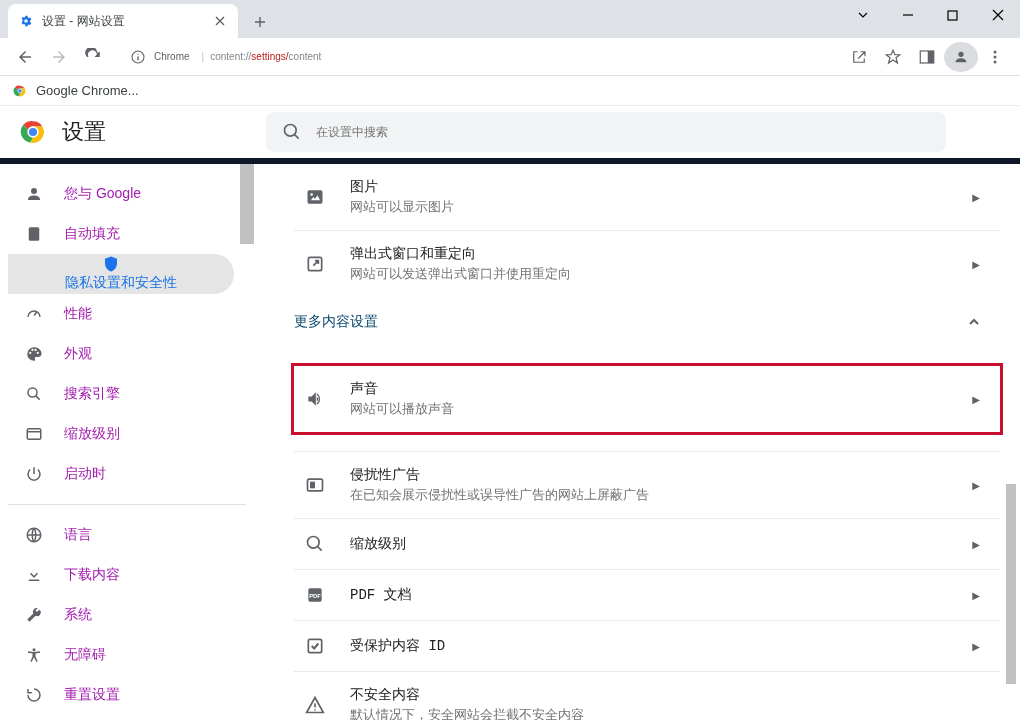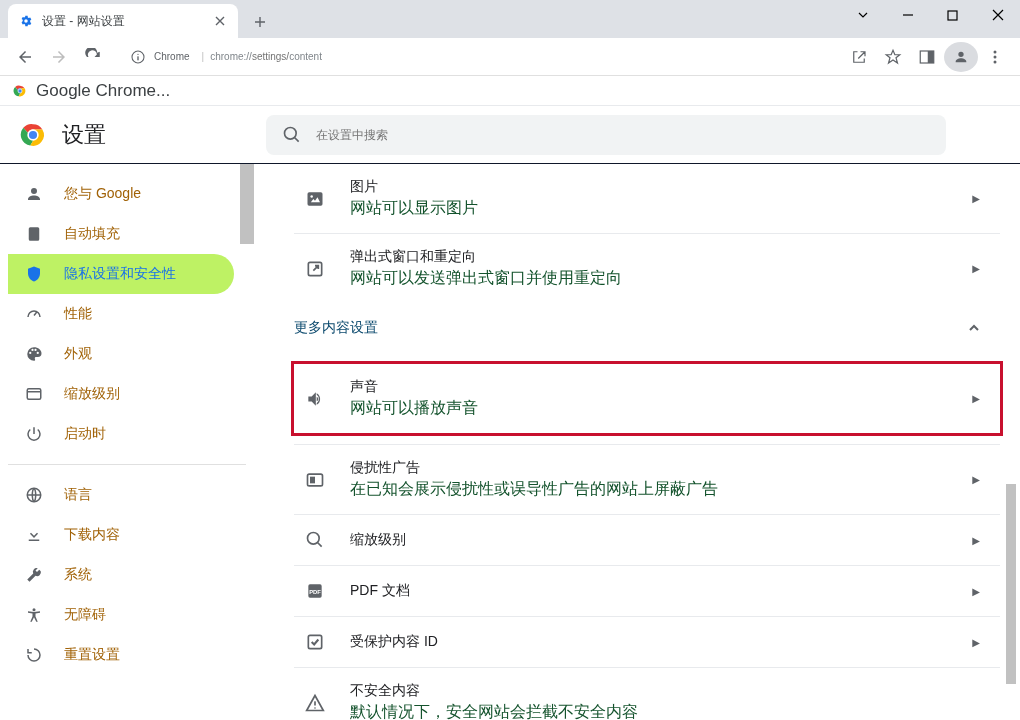--- a/index.html
+++ b/index.html
@@ -13,58 +13,58 @@
 .newtab { width: 28px; height: 28px; display: flex; align-items: center; justify-content: center; color: #5f6368; margin-left: 8px; margin-bottom: 2px; cursor: pointer; }
 .winctrl { position: absolute; right: 0; top: 0; display: flex; }
 .winctrl div { width: 45px; height: 30px; display: flex; align-items: center; justify-content: center; color: #000; cursor: pointer; }
 
 .toolbar { height: 38px; background: #fff; display: flex; align-items: center; padding: 0 8px; border-bottom: 1px solid #e0e0e0; }
 .navbtn { width: 34px; height: 30px; display: flex; align-items: center; justify-content: center; color: #5f6368; cursor: pointer; }
 .navbtn.disabled { color: #bdbdbd; }
 .urlbar { flex: 1; height: 30px; display: flex; align-items: center; margin: 0 8px; border-radius: 15px; padding: 0 12px; font-size: 10px; color: #5f6368; }
 .urlbar .chrome-label { color: #5f6368; margin-right: 6px; }
 .urlbar .pipe { color: #c0c0c0; margin: 0 6px; }
-.urlbar .path { color: #737373; }
+.urlbar .path { color: #b91c1c; }
 .urlbar .gray { color: #80868b; }
 .tb-icons { display: flex; align-items: center; }
 .tb-icons div { width: 34px; height: 30px; display: flex; align-items: center; justify-content: center; color: #5f6368; cursor: pointer; }
 .avatar-circle { width: 24px; height: 24px; border-radius: 50%; background: #dadce0; display: flex; align-items: center; justify-content: center; }
 
-.bookbar { height: 30px; background: #fff; display: flex; align-items: center; padding: 0 12px; border-bottom: 1px solid #e8eaed; font-size: 17px; color: #3c4043; }
+.bookbar { height: 30px; background: #fff; display: flex; align-items: center; padding: 0 12px; border-bottom: 1px solid #e8eaed; font-size: 13px; color: #3c4043; }
 .bookbar .chrome-ico { width: 16px; height: 16px; margin-right: 8px; }
 
 
-.settings-hdr { height: 58px; display: flex; align-items: center; padding: 0 20px; border-bottom: 1px solid #0f172a; }
+.settings-hdr { height: 58px; display: flex; align-items: center; padding: 0 20px; border-bottom: 6px solid #0f172a; }
 .chrome-logo { width: 26px; height: 26px; margin-right: 16px; }
 .settings-title { font-size: 22px; color: #202124; font-weight: 400; }
 .searchwrap { margin-left: 160px; flex: 1; max-width: 680px; }
 .searchbox { background: #f1f3f4; height: 40px; border-radius: 8px; display: flex; align-items: center; padding: 0 16px; color: #5f6368; }
 .searchbox input { border: none; background: transparent; outline: none; font-size: 12px; flex: 1; margin-left: 14px; color: #202124; }
 
 
 .main { display: flex; height: 556px; position: relative; }
 .sidebar { width: 254px; padding: 10px 8px; position: relative; overflow-y: auto; }
 .side-scroll-ind { position: absolute; right: 0; top: 0; width: 14px; height: 80px; background: #c1c1c1; border-radius: 0; }
-.sb-item { display: flex; align-items: center; height: 40px; border-radius: 0 20px 20px 0; padding: 0 16px; color: #a16207; font-size: 14px; cursor: pointer; margin-right: 12px; }
-.sb-item.active { background: #bef264; color: #1a73e8; }
+.sb-item { display: flex; align-items: center; height: 40px; border-radius: 0 20px 20px 0; padding: 0 16px; color: #a21caf; font-size: 14px; cursor: pointer; margin-right: 12px; }
+.sb-item.active { background: #e5e5e5; color: #1a73e8; flex-direction: column; }
 .sb-item .ico { width: 20px; height: 20px; margin-right: 20px; display: flex; align-items: center; justify-content: center; }
 .sb-divider { height: 1px; background: #e0e0e0; margin: 10px 0; }
 
 .content { flex: 1; overflow-y: hidden; position: relative; padding: 0 20px 0 40px; }
 .content-scroll { position: absolute; right: 4px; top: 320px; width: 10px; height: 200px; background: #c1c1c1; border-radius: 0; }
 .card-row { display: flex; align-items: center; padding: 14px 20px 14px 10px; cursor: pointer; position: relative; }
 .card-row .rico { width: 22px; height: 22px; margin-right: 24px; display: flex; align-items: center; justify-content: center; color: #5f6368; }
 .card-row .rtxt { flex: 1; }
-.card-row .rtitle { font-size: 14px; color: #202124; }
-.card-row .rsub { font-size: 16px; color: #14532d; margin-top: 2px; }
+.card-row .rtitle { font-size: 14px; color: #202124; font-family: Liberation Mono, monospace; }
+.card-row .rsub { font-size: 13px; color: #737373; margin-top: 2px; }
 .card-row .rarr { color: #5f6368; font-size: 10px; }
 .row-sep { height: 1px; background: #e8eaed; }
 .section-hdr { display: flex; align-items: center; padding: 16px 20px 16px 0; font-size: 14px; color: #0c4a6e; }
 .section-hdr .rarr { margin-left: auto; }
-.highlight { border: 3px solid #c8102e; margin: 8px -3px; }
+.highlight { border: 3px solid #c8102e; margin: 16px -3px; }
 
 svg { display: block; }
 </style>
 </head>
 <body>
 
 <div class="titlebar">
   <div class="tab">
     <span class="gear">
       <svg width="14" height="14" viewBox="0 0 24 24">
@@ -124,21 +124,21 @@
       </svg>
     </div>
   <div class="urlbar">
     <svg width="16" height="16" viewBox="0 0 24 24">
         <circle cx="12" cy="12" r="9" fill="none" stroke="#5f6368" stroke-width="1.6"></circle>
         <circle cx="12" cy="8" r="1" fill="#5f6368"></circle>
         <rect x="11" y="11" width="2" height="6" fill="#5f6368"></rect>
       </svg>
     <span class="chrome-label" style="margin-left:8px">Chrome</span>
     <span class="pipe">|</span>
-    <span class="gray">chrome://</span>
+    <span class="gray">content://</span>
       <span class="path">settings/</span>
       <span class="gray">content</span>
   </div>
   <div class="tb-icons">
     <div>
         <svg width="18" height="18" viewBox="0 0 24 24">
           <path fill="none" stroke="#5f6368" stroke-width="1.6" d="M14 5l6 0 0 6M20 5l-9 9M10 5H5v14h14v-5"></path>
         </svg>
       </div>
     <div>
@@ -242,20 +242,29 @@
         </span>
         <span>性能</span>
       </div>
     <div class="sb-item">
         <span class="ico">
           <svg width="18" height="18" viewBox="0 0 24 24">
             <path fill="#5f6368" d="M12 3a9 9 0 000 18c1 0 1.5-.8 1.5-1.5s-.5-1.2-.5-2 1-1.5 2-1.5h2a5 5 0 005-5c0-4.4-4.5-8-10-8zM7 12a1.5 1.5 0 110-3 1.5 1.5 0 010 3zm3-4a1.5 1.5 0 110-3 1.5 1.5 0 010 3zm4 0a1.5 1.5 0 110-3 1.5 1.5 0 010 3zm3 4a1.5 1.5 0 110-3 1.5 1.5 0 010 3z"></path>
           </svg>
         </span>
         <span>外观</span>
+      </div>
+    <div class="sb-item">
+        <span class="ico">
+          <svg width="18" height="18" viewBox="0 0 24 24">
+            <circle cx="10" cy="10" r="6" fill="none" stroke="#5f6368" stroke-width="2"></circle>
+            <path stroke="#5f6368" stroke-width="2" d="M14.5 14.5l5 5"></path>
+          </svg>
+        </span>
+        <span>搜索引擎</span>
       </div>
     <div class="sb-item">
         <span class="ico">
           <svg width="18" height="18" viewBox="0 0 24 24">
             <rect x="3" y="5" width="18" height="14" rx="2" fill="none" stroke="#5f6368" stroke-width="2"></rect>
             <path stroke="#5f6368" stroke-width="2" d="M3 9h18"></path>
           </svg>
         </span>
         <span>缩放级别</span>
       </div>

